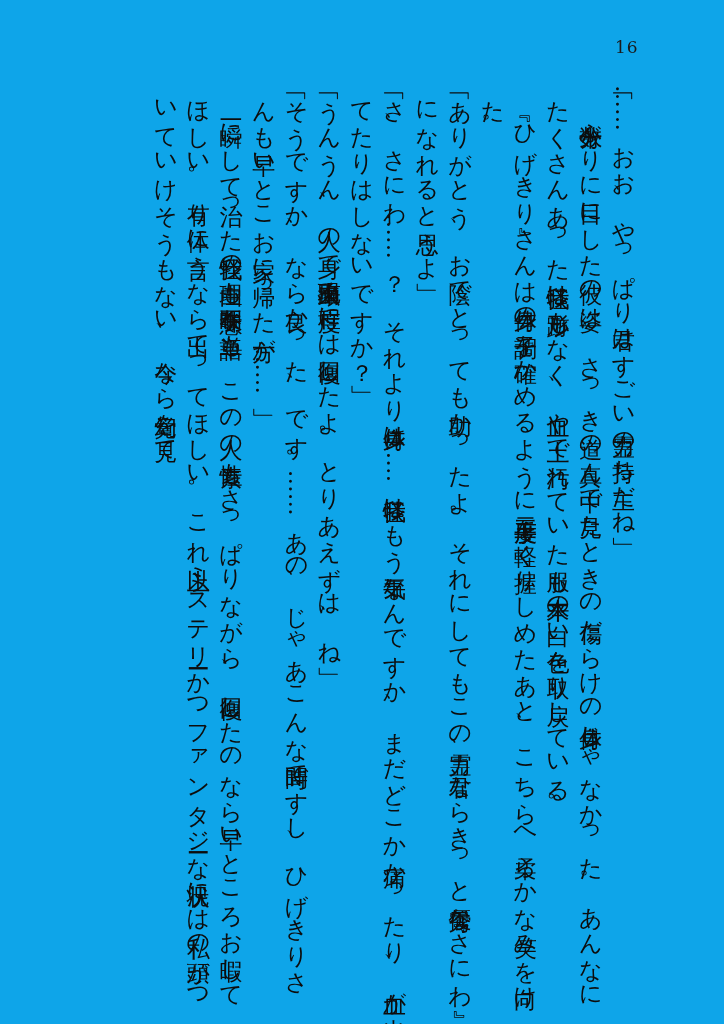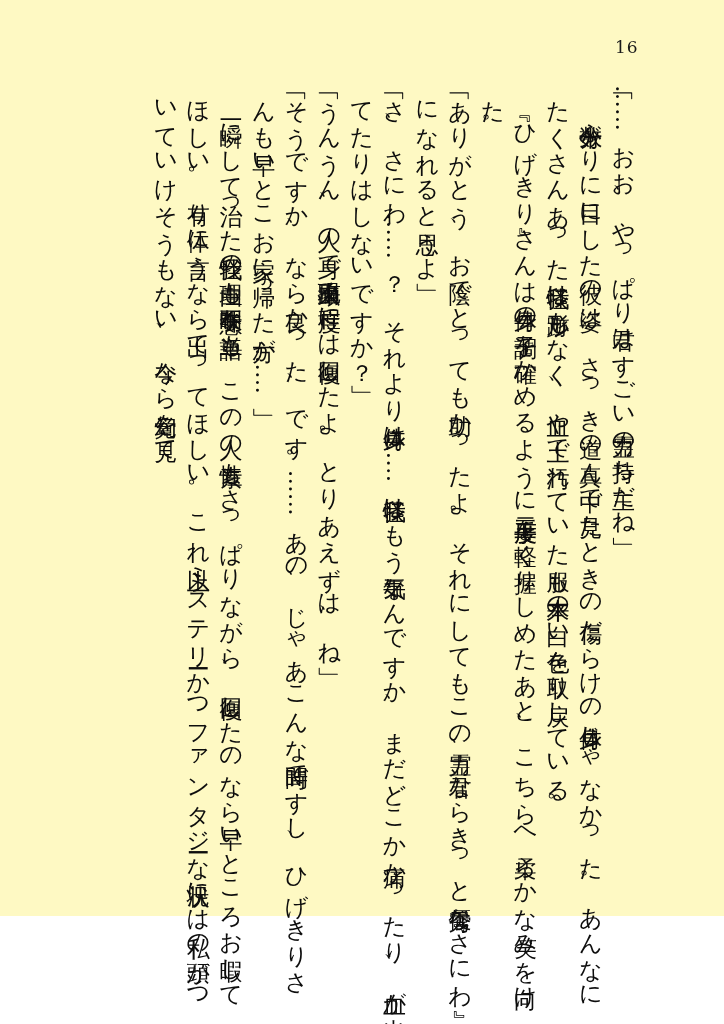--- a/index.html
+++ b/index.html
@@ -10,22 +10,22 @@
   body {
     width: 724px;
     height: 1024px;
     overflow: hidden;
     font-family: "DejaVu Serif", "Liberation Serif", serif;
     color: #111111;
   }
   .book-page {
     position: relative;
     width: 724px;
-    height: 916px;
-    background: #fef9c3;
+    height: 1024px;
+    background: #0ea5e9;
   }
   .page-number {
     position: absolute;
     top: 37px;
     left: 615px;
     font-size: 17px;
     letter-spacing: 1px;
     color: #1a1a1a;
   }
   .text-block {

